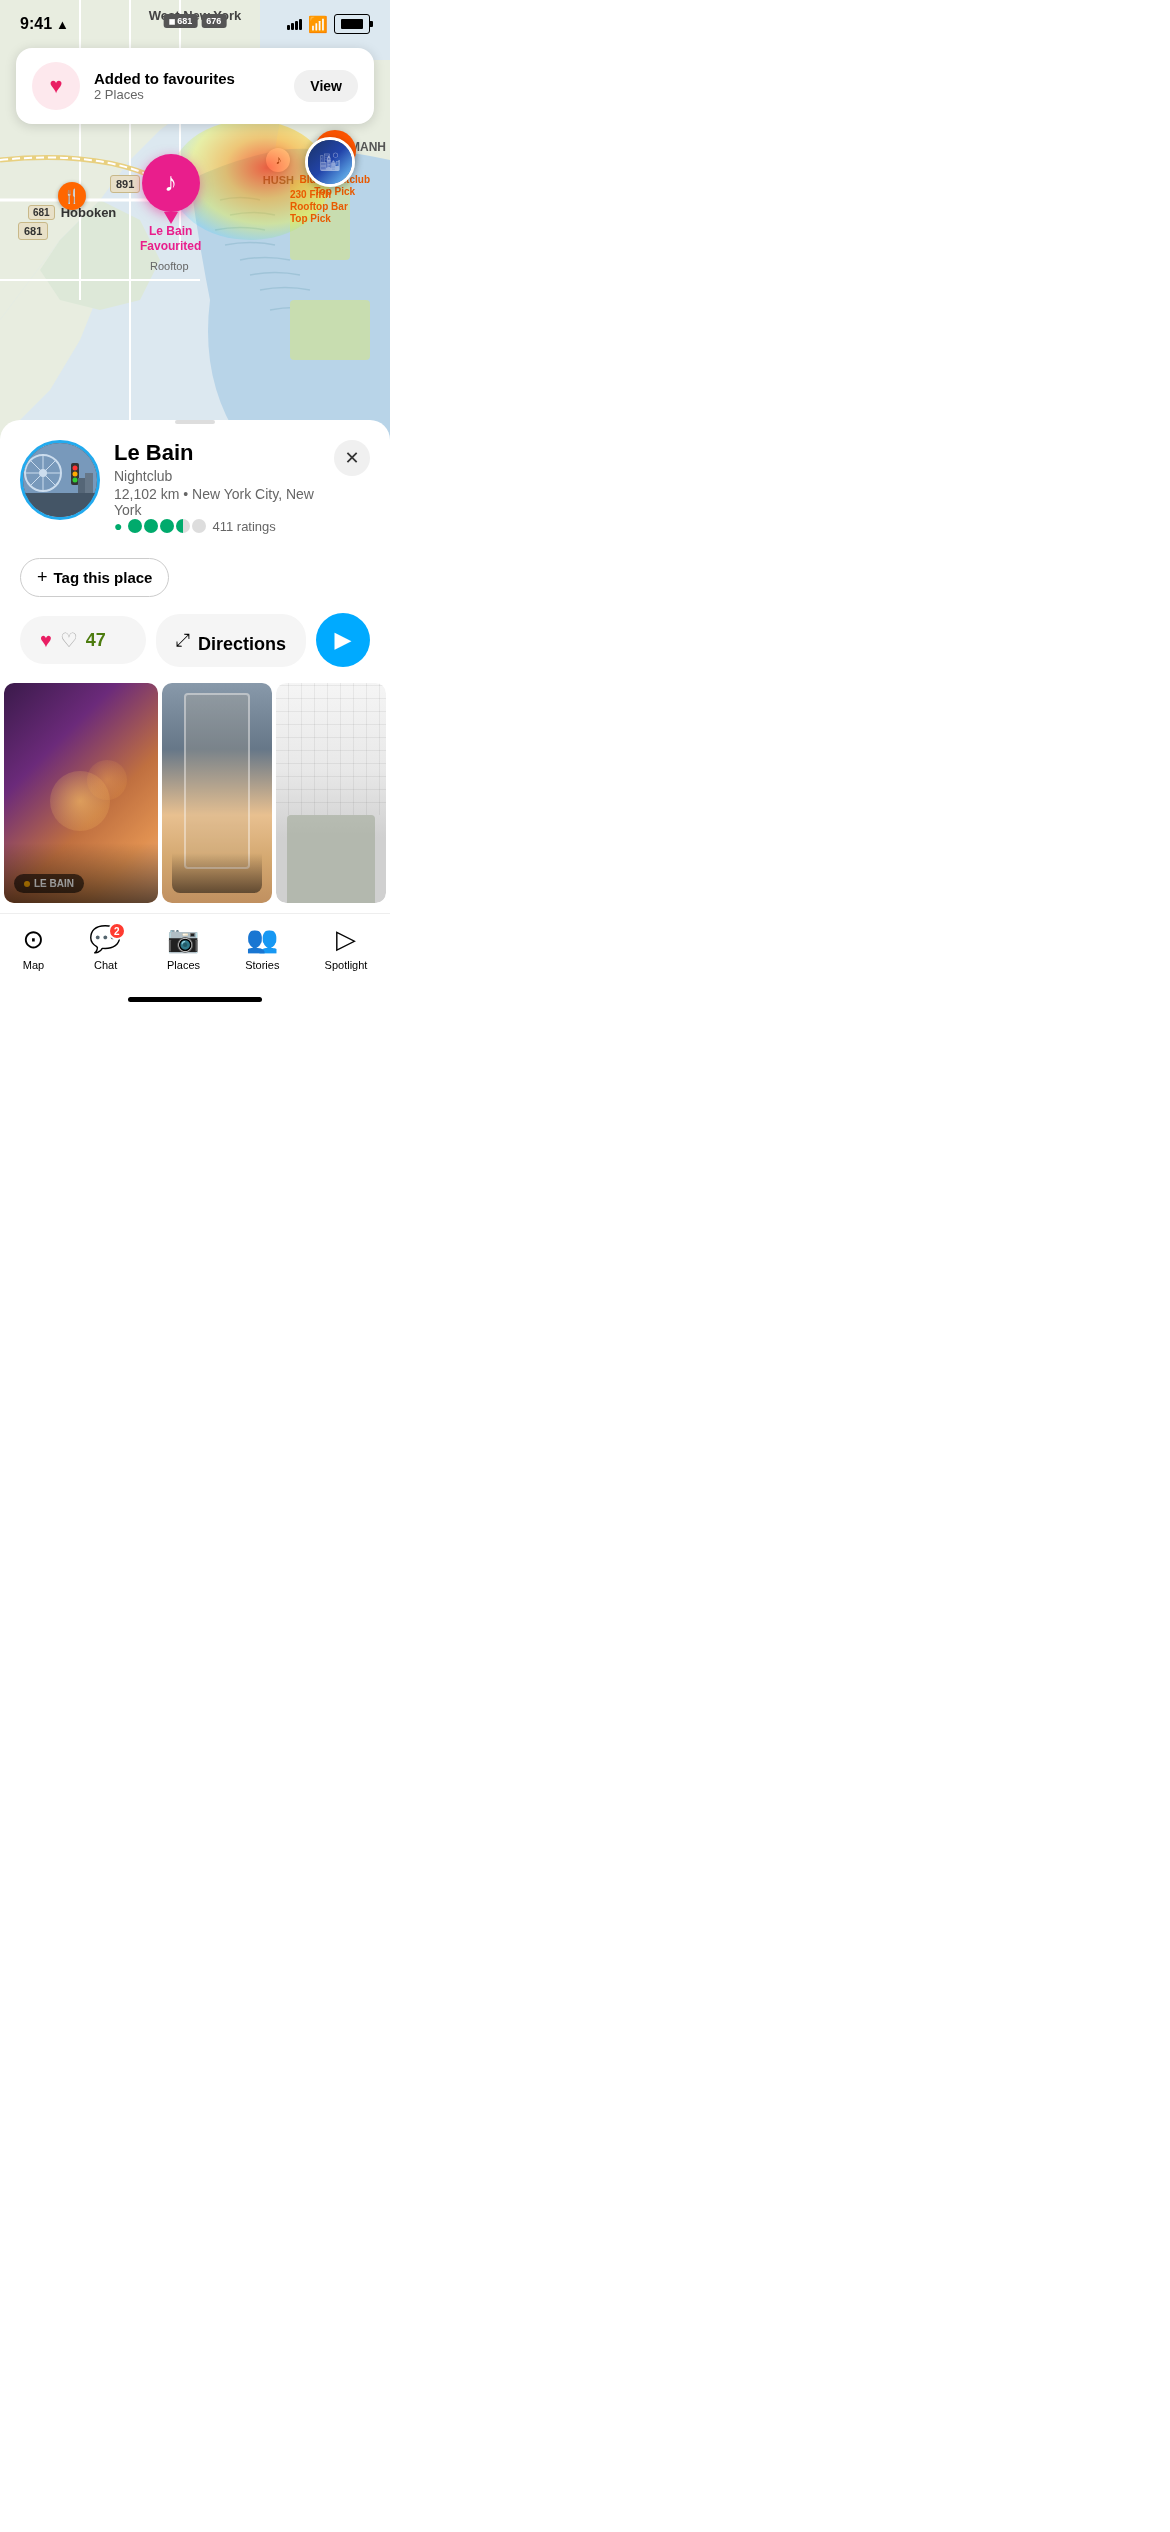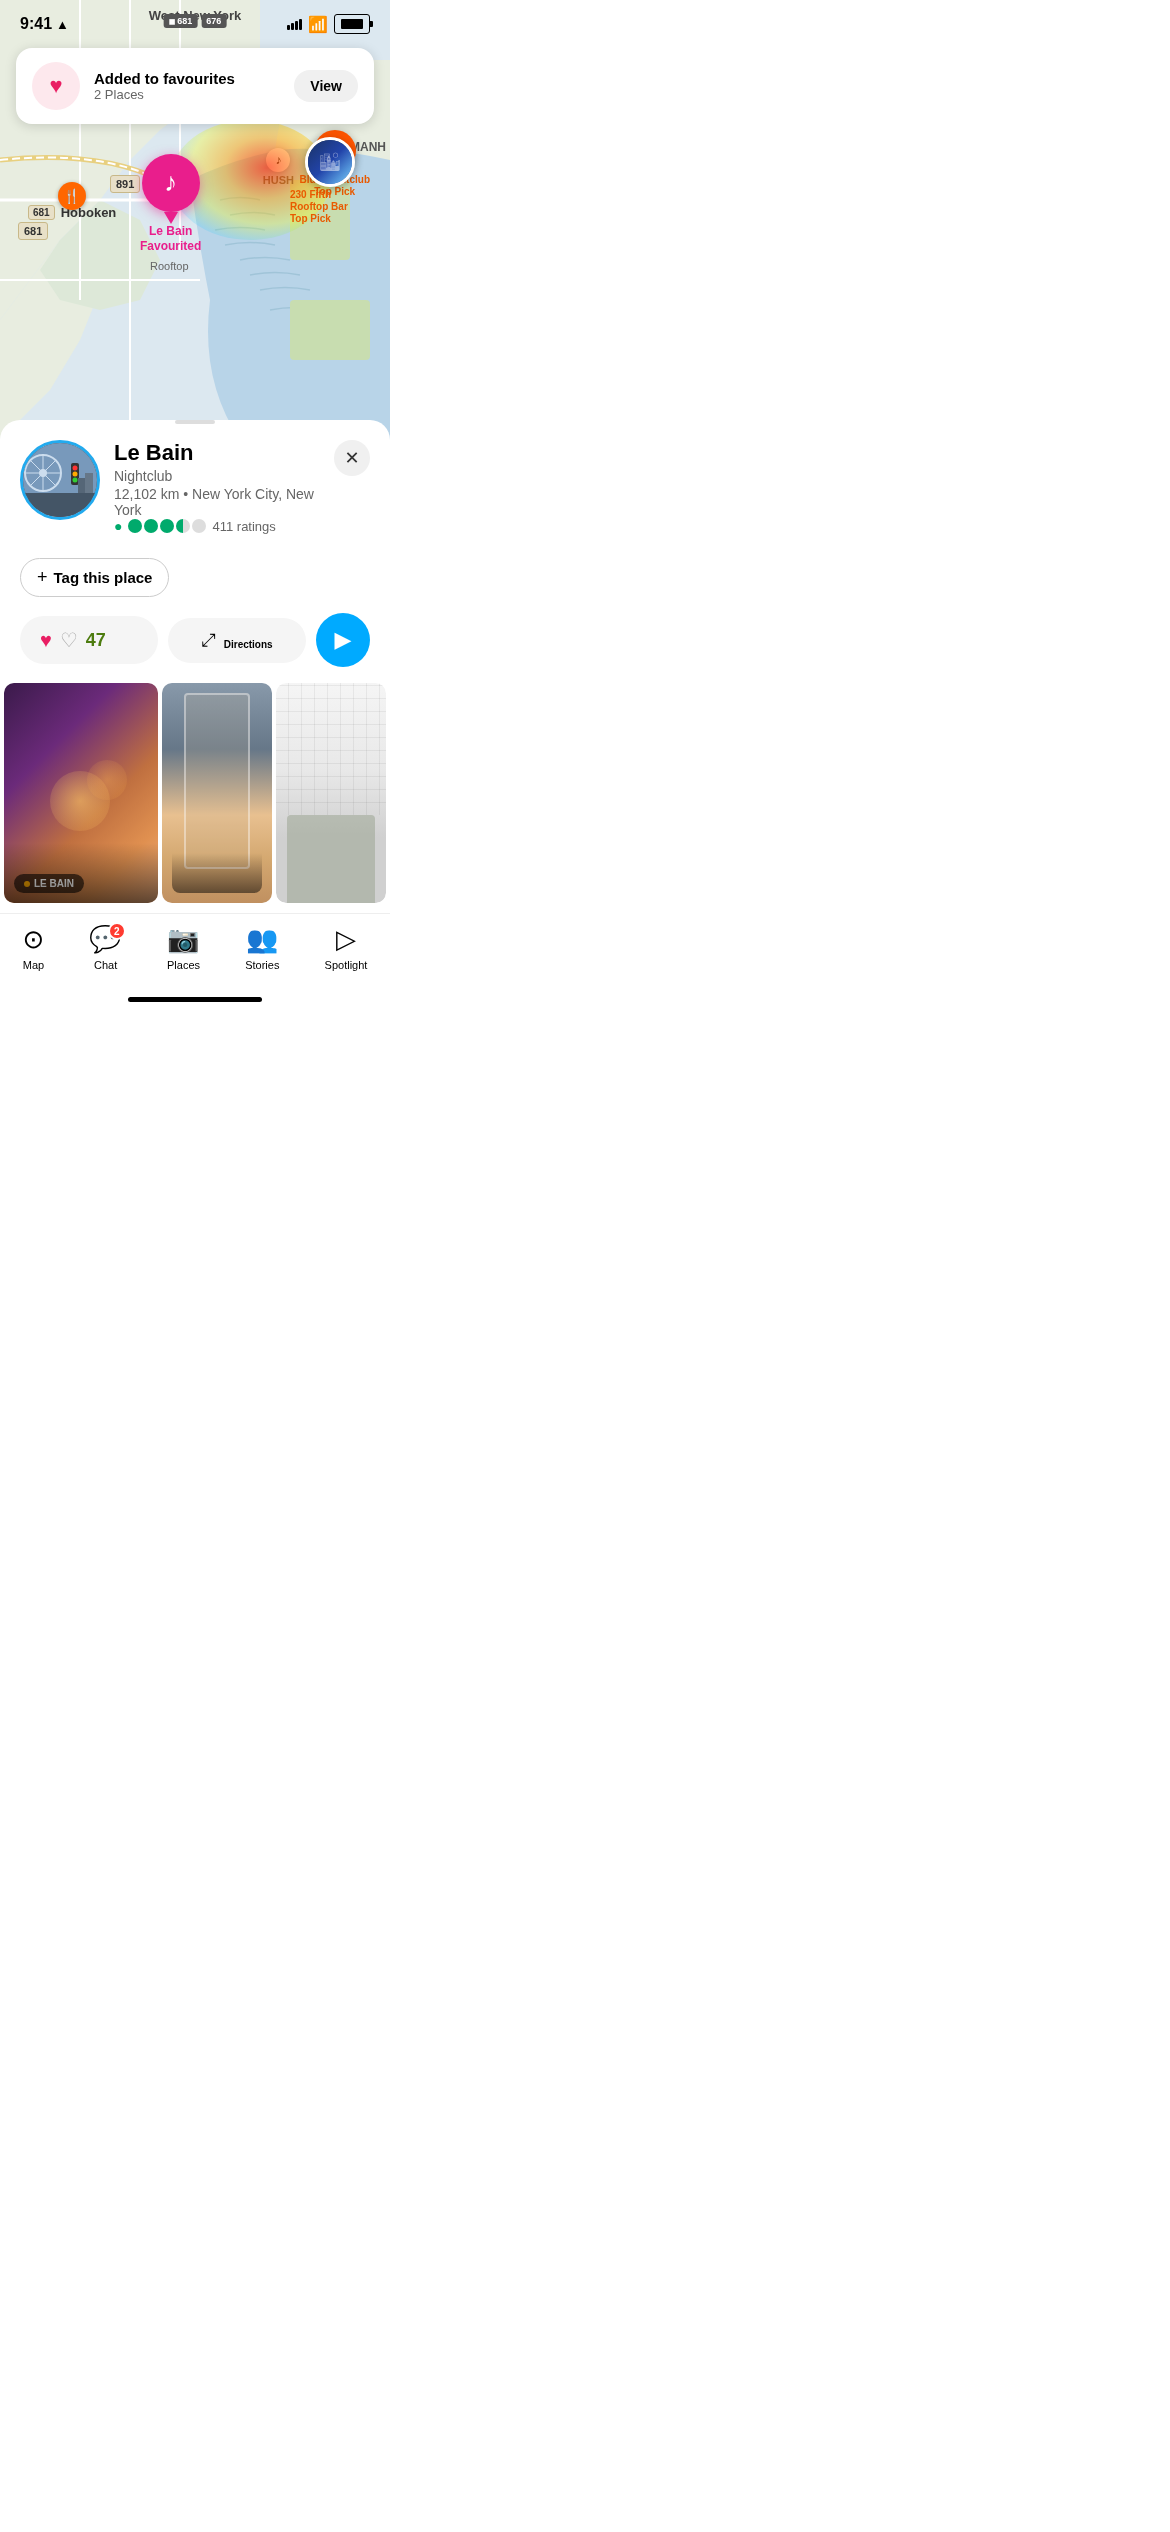--- a/index.html
+++ b/index.html
@@ -200,21 +200,21 @@
       gap: 8px;
       background: #f5f5f5;
       border: none;
       border-radius: 24px;
       padding: 12px 20px;
       cursor: pointer;
       flex: 1;
       justify-content: center;
     }
     .dir-icon { font-size: 18px; color: #000; }
-    .dir-label { font-size: 10px; font-weight: 600; color: #000; margin-top: 8px; }
+    .dir-label { font-size: 18px; font-weight: 600; color: #000; margin-top: 8px; }
     .share-btn {
       width: 54px; height: 54px;
       background: #00aaff;
       border: none;
       border-radius: 27px;
       display: flex; align-items: center; justify-content: center;
       cursor: pointer;
       color: #fff;
       font-size: 22px;
       flex-shrink: 0;

